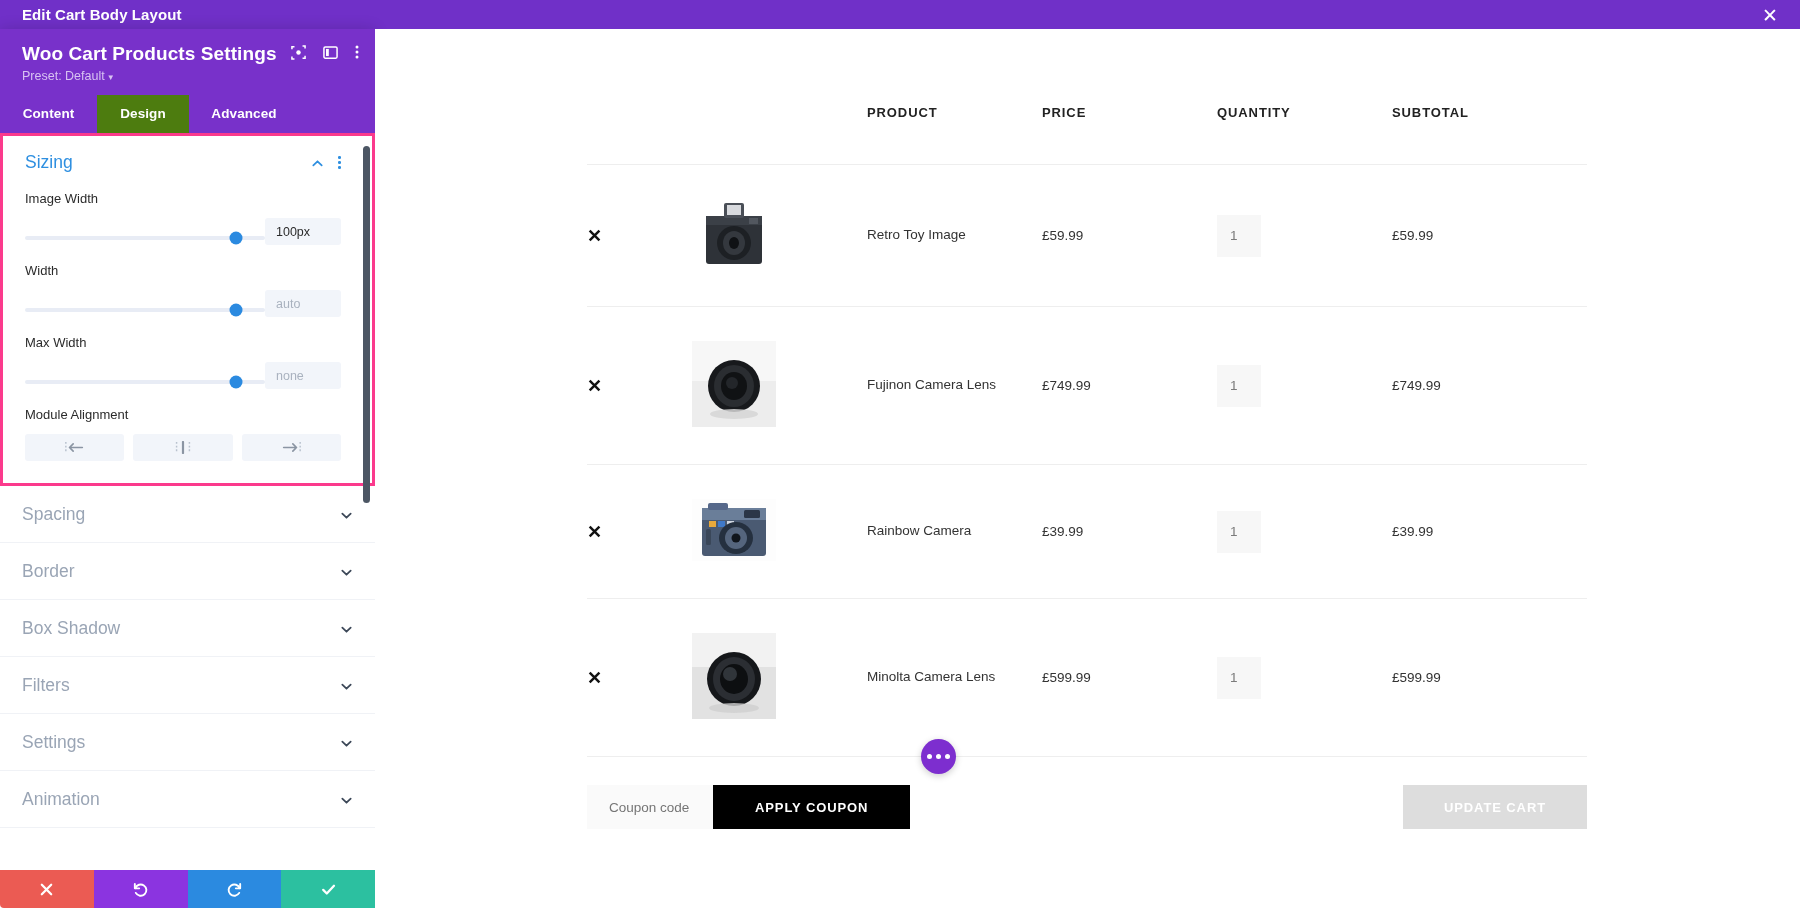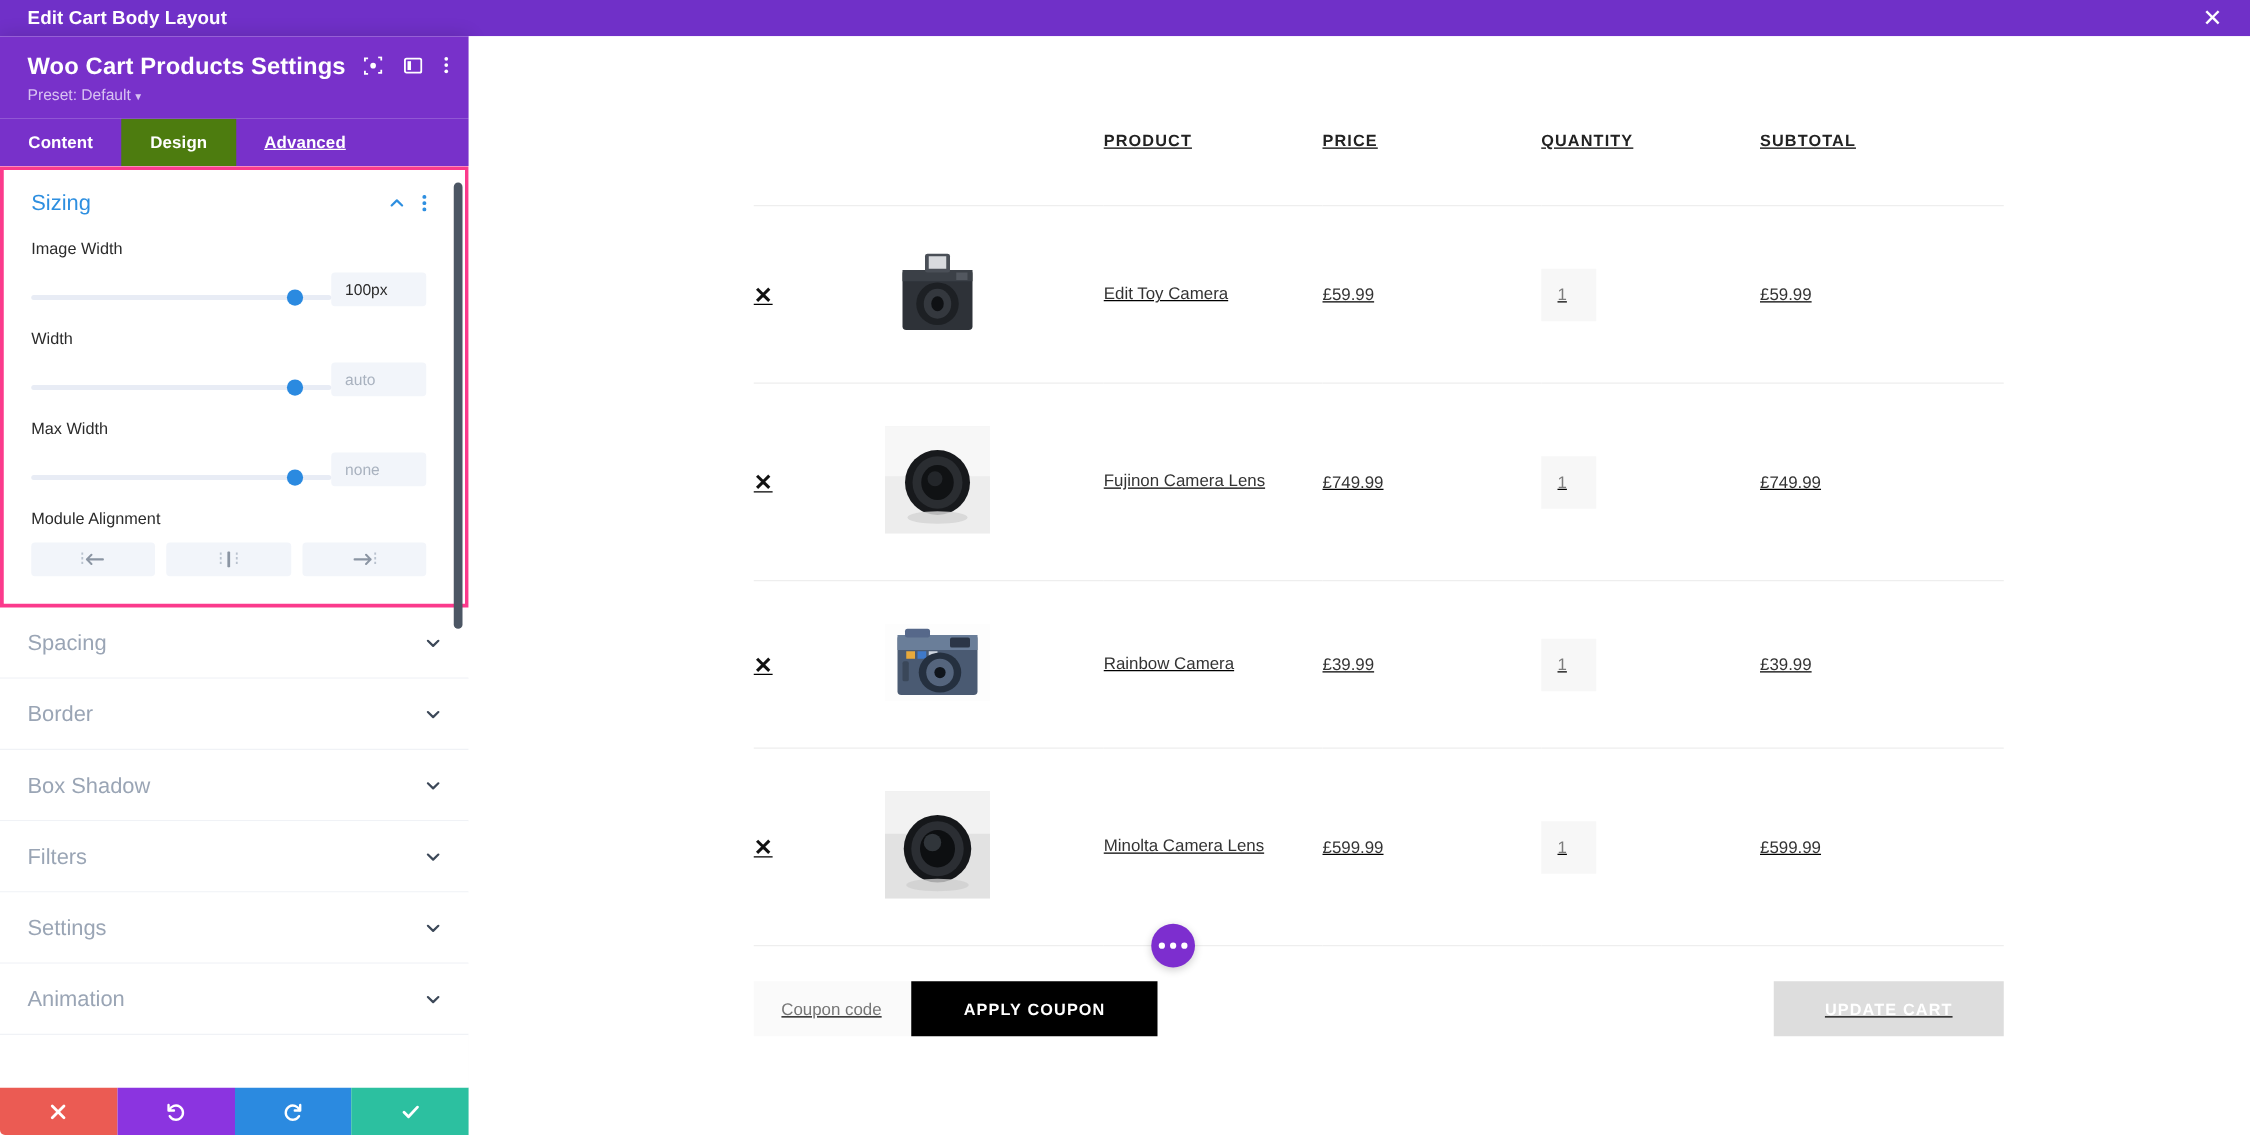--- a/index.html
+++ b/index.html
@@ -41,21 +41,21 @@
 
   
   .tabs { display:flex; background:#7831ca; }
   .tab {
     flex: 0 0 auto; padding: 11px 0 12px 0; text-align:center;
     color:#ffffff; font-size:13.5px; font-weight:700; cursor:pointer;
     letter-spacing:.1px;
   }
   .tab.t-content { width: 97px; }
   .tab.t-design  { width: 92px; background:#4d7c0f; }
-  .tab.t-advanced{ width: 110px; text-decoration: underline; }
+  .tab.t-advanced{ width: 110px; }
 
   
   .panel-body { flex: 1 1 auto; position: relative; overflow: hidden; background:#fff; }
 
   
   .group-open {
     position: relative; margin: 0; border: 3px solid #fb3a8c;
     background: #fff; padding: 16px 31px 22px 22px;
   }
   .group-head { display:flex; align-items:center; justify-content:space-between; }
@@ -109,21 +109,21 @@
   .act-cancel { background:#eb5b53; border-bottom-left-radius: 4px; }
   .act-undo   { background:#8b34e0; }
   .act-redo   { background:#2b8ae0; }
   .act-save   { background:#2cc0a0; }
 
   
   .preview {
     position:absolute; left: 375px; top: 29px; width: 1425px; height: 879px;
     background:#ffffff; overflow:hidden;
   }
-  .cart { position:absolute; left: 228px; top: 0; width: 1000px; text-decoration: underline; }
+  .cart { position:absolute; left: 212px; top: 0; width: 1000px; }
 
   table.cart-table { width:100%; border-collapse: collapse; table-layout: fixed; }
   table.cart-table col.c-remove { width: 10.5%; }
   table.cart-table col.c-thumb  { width: 17.5%; }
   table.cart-table col.c-name   { width: 17.5%; }
   table.cart-table col.c-price  { width: 17.5%; }
   table.cart-table col.c-qty    { width: 17.5%; }
   table.cart-table col.c-sub    { width: 19.5%; }
 
   th {
@@ -408,21 +408,21 @@
                   <rect x="14" y="17" width="56" height="9" fill="#3b4047"></rect>
                   <rect x="32" y="4" width="20" height="15" rx="2" fill="#4a4f57"></rect>
                   <rect x="35" y="6" width="14" height="10" fill="#d8dade"></rect>
                   <rect x="57" y="19" width="9" height="6" fill="#52575f"></rect>
                   <ellipse cx="42" cy="44" rx="17" ry="17" fill="#1d2024"></ellipse>
                   <ellipse cx="42" cy="44" rx="11" ry="12" fill="#34383e"></ellipse>
                   <ellipse cx="42" cy="44" rx="5" ry="6" fill="#0f1114"></ellipse>
                 </svg>
               </span>
             </td>
-            <td class="name">Edit Toy Camera</td>
+            <td class="name">Retro Toy Image</td>
             <td>£59.99</td>
             <td>
               <span class="qty-box">1</span>
             </td>
             <td>£59.99</td>
           </tr>
 
           <tr>
             <td class="remove">✕</td>
             <td>

